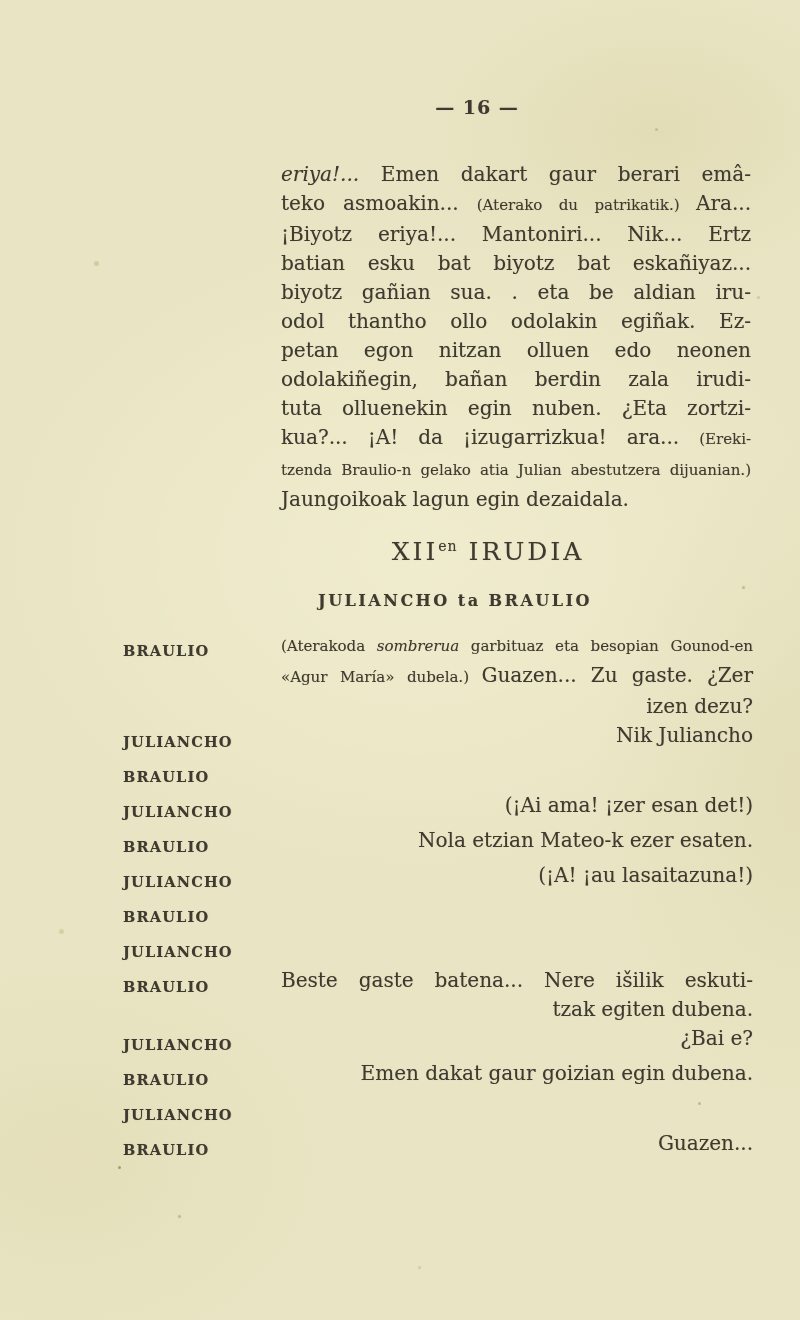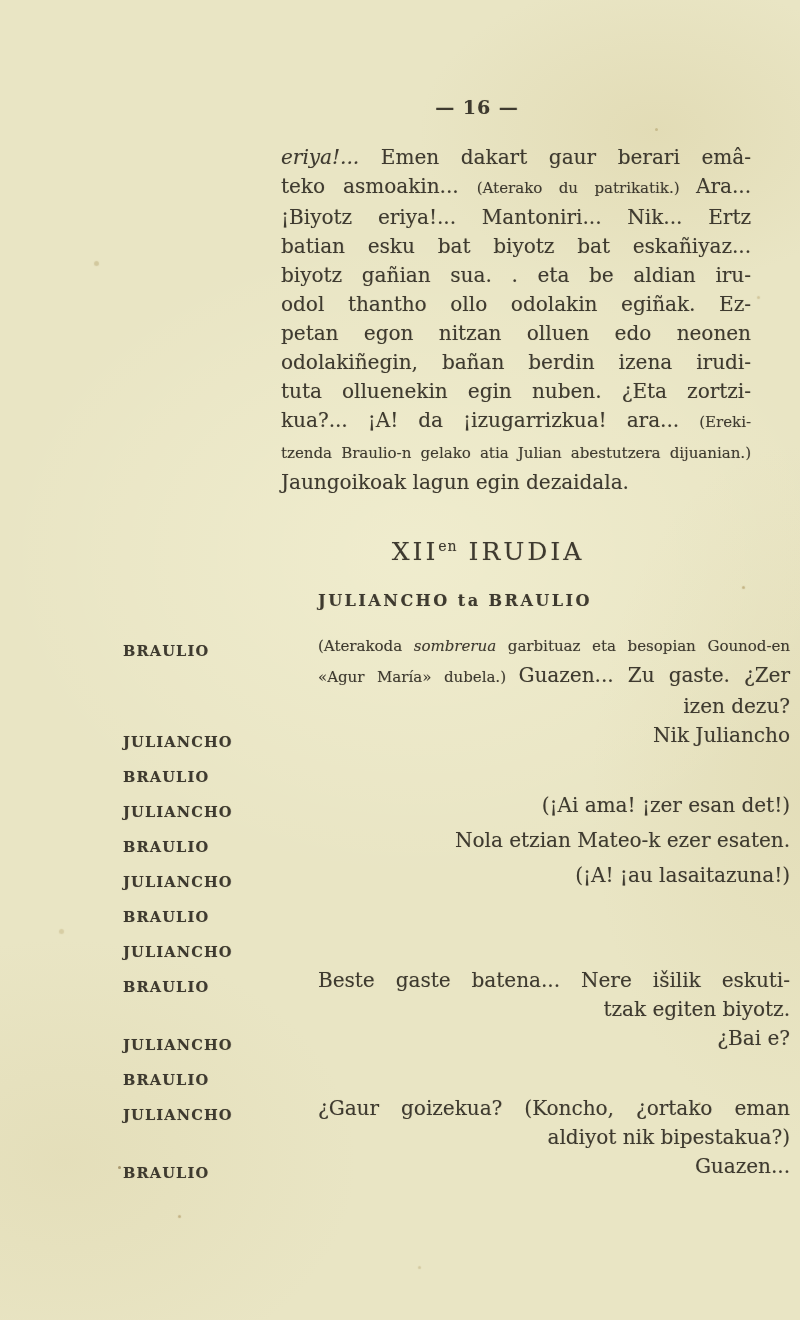--- a/index.html
+++ b/index.html
@@ -32,41 +32,41 @@
       757px 296px 1px 0 rgba(165,140,80,0.35),
       418px 1266px 1px 0 rgba(160,135,75,0.3),
       655px 128px 0 0 rgba(150,125,65,0.35),
       60px 930px 1px 1px rgba(175,152,92,0.3);
   }
   .pageno-wrap {
     position:absolute; top:96px; left:77px; width:800px;
     text-align:center; font-size:19px; font-weight:bold; letter-spacing:1px;
   }
   .opening {
-    position:absolute; left:281px; top:143px; width:470px;
+    position:absolute; left:281px; top:160px; width:470px;
     font-size:20px; line-height:29px;
   }
   .pline { text-align:justify; text-align-last:justify; }
   .pline.nj { text-align:left; text-align-last:left; }
   .it { font-style:italic; }
   .sm { font-size:15px;margin-top:12px; }
   .scene-heading {
     position:absolute; top:537px; left:88px; width:800px; margin:0;
     text-align:center; font-size:25px; font-weight:normal; letter-spacing:3px;
   }
   .scene-heading sup { font-size:14px; letter-spacing:1px; }
   .cast {
     position:absolute; top:591px; left:55px; width:800px;
     text-align:center; font-size:16px; font-weight:bold; letter-spacing:2.5px;
   }
   .dialogue {
     position:absolute; left:123px; top:630px; width:632px;
     font-size:20px; line-height:29px;
   }
-  .drow { display:flex; align-items:flex-start;gap:37px; }
+  .drow { display:flex; align-items:flex-start; }
   .speaker {
     flex:none; width:158px;
     font-size:14.5px; font-weight:bold; letter-spacing:1.2px; padding-top:6px;
   }
   .speech { flex:none; width:472px; }
   .dline { text-align:right; }
   .dline.j { text-align:justify; text-align-last:justify; }
 </style>
 </head>
 <body>
@@ -77,21 +77,21 @@
   </div>
 
   <div class="opening" id="opening">
       <div class="pline"><span class="it">eriya!...</span><span> Emen dakart gaur berari emâ-</span></div>
       <div class="pline"><span>teko asmoakin... </span><span class="sm">(Aterako du patrikatik.) </span><span>Ara...</span></div>
       <div class="pline"><span>¡Biyotz eriya!... Mantoniri... Nik... Ertz</span></div>
       <div class="pline"><span>batian esku bat biyotz bat eskañiyaz...</span></div>
       <div class="pline"><span>biyotz gañian sua. . eta be aldian iru-</span></div>
       <div class="pline"><span>odol thantho ollo odolakin egiñak. Ez-</span></div>
       <div class="pline"><span>petan egon nitzan olluen edo neonen</span></div>
-      <div class="pline"><span>odolakiñegin, bañan berdin izena irudi-</span></div>
+      <div class="pline"><span>odolakiñegin, bañan berdin zala irudi-</span></div>
       <div class="pline"><span>tuta olluenekin egin nuben. ¿Eta zortzi-</span></div>
       <div class="pline"><span>kua?... ¡A! da ¡izugarrizkua! ara... </span><span class="sm">(Ereki-</span></div>
       <div class="pline"><span class="sm">tzenda Braulio-n gelako atia Julian abestutzera dijuanian.)</span></div>
       <div class="pline nj"><span>Jaungoikoak lagun egin dezaidala.</span></div>
     </div>
 
   <h1 class="scene-heading"><span>XII</span><sup>en</sup><span> IRUDIA</span></h1>
 
   <div class="cast">JULIANCHO ta BRAULIO</div>
 
@@ -134,38 +134,37 @@
       <div class="drow">
         <div class="speaker">BRAULIO</div>
       </div>
       <div class="drow">
         <div class="speaker">JULIANCHO</div>
       </div>
       <div class="drow">
         <div class="speaker">BRAULIO</div>
         <div class="speech">
           <div class="dline j"><span>Beste gaste batena... Nere išilik eskuti-</span></div>
-          <div class="dline"><span>tzak egiten biyotz.</span></div>
+          <div class="dline"><span>tzak egiten dubena.</span></div>
         </div>
       </div>
       <div class="drow">
         <div class="speaker">JULIANCHO</div>
         <div class="speech">
           <div class="dline"><span>¿Bai e?</span></div>
         </div>
       </div>
       <div class="drow">
         <div class="speaker">BRAULIO</div>
+        <div class="speech">
+          <div class="dline"><span>Emen dakat gaur goizian egin dubena.</span></div>
+        </div>
       </div>
       <div class="drow">
         <div class="speaker">JULIANCHO</div>
-        <div class="speech">
-          <div class="dline j"><span>¿Gaur goizekua? (Koncho, ¿ortako eman</span></div>
-          <div class="dline"><span>aldiyot nik bipestakua?)</span></div>
-        </div>
       </div>
       <div class="drow">
         <div class="speaker">BRAULIO</div>
         <div class="speech">
           <div class="dline"><span>Guazen...</span></div>
         </div>
       </div>
     </div>
 </div>
 

